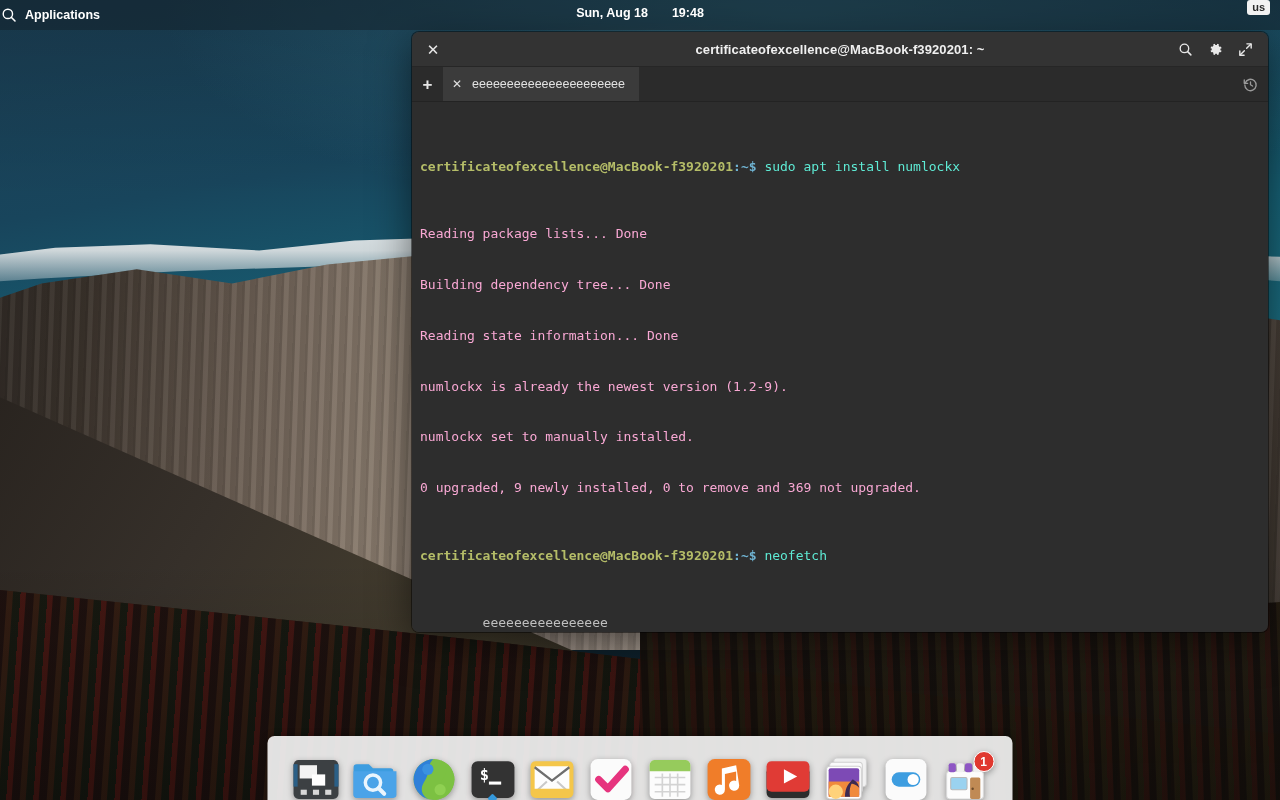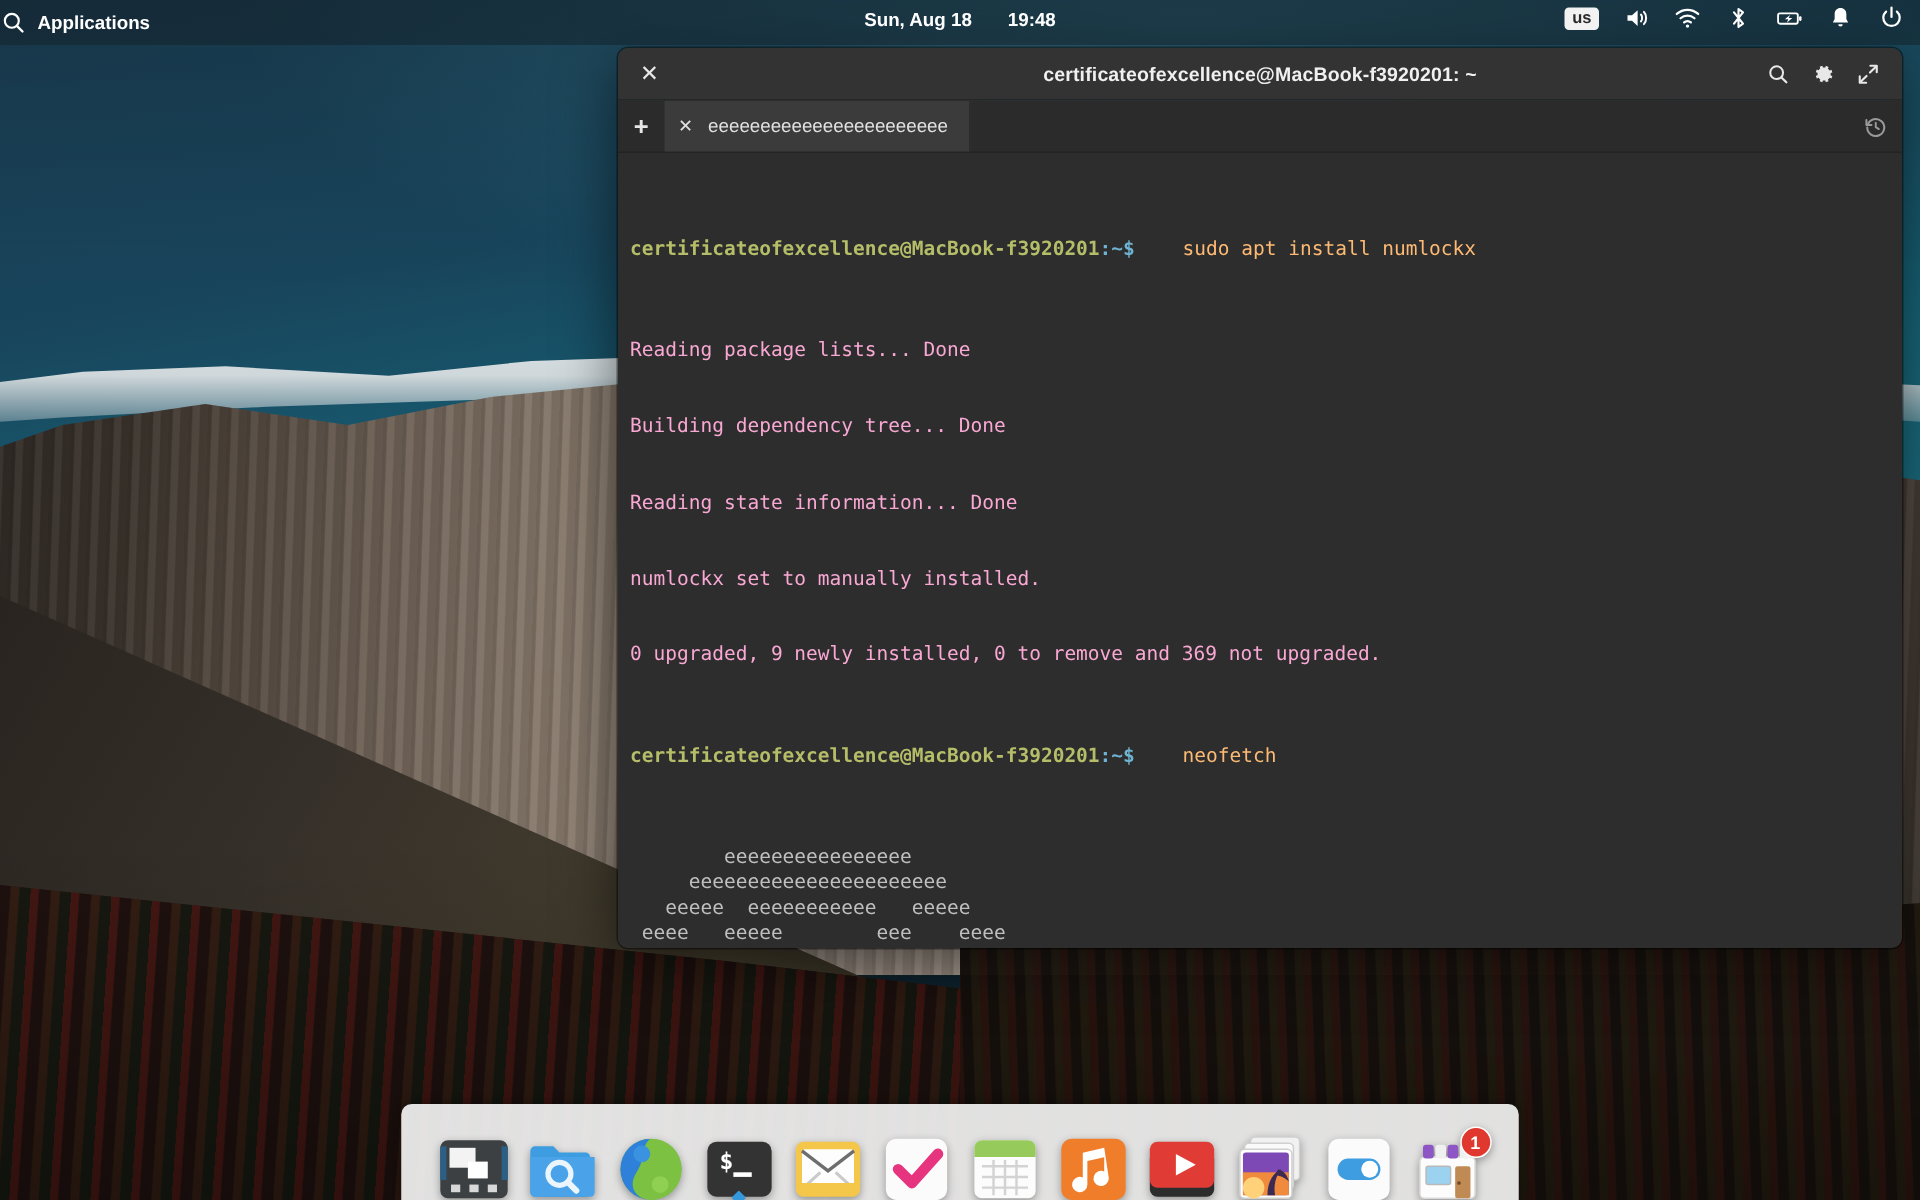--- a/index.html
+++ b/index.html
@@ -98,21 +98,21 @@
   }
   .panel-left { display: flex; align-items: center; gap: 7px; }
   .panel-center {
     position: absolute; left: 0; right: 0; top: 0; height: 26px;
     display: flex; align-items: center; justify-content: center; gap: 24px;
     pointer-events: none;
   }
   .panel-center > * { pointer-events: auto; }
   .panel-right {
     position: absolute; right: 10px; top: 0; height: 24px;
-    display: flex; align-items: center; gap: 16px;
+    display: flex; align-items: center; gap: 16px; flex-direction: column;
   }
   .kbd-ind {
     background: #f2f2f2; color: #2a2a2a; font-size: 11px; font-weight: bold;
     border-radius: 3px; padding: 2px 5px; line-height: 1;
   }
   .pico { width: 18px; height: 18px; display: block; }
 
   
   #terminal {
     position: absolute; left: 412px; top: 32px; width: 856px; height: 600px;
@@ -165,21 +165,21 @@
   .tab-history svg { width: 17px; height: 17px; display: block; }
 
   .term-body {
     flex: 1; background: #2d2d2d; padding: 6px 10px 0 8px;
     font-family: "DejaVu Sans Mono", "Liberation Mono", monospace;
     font-size: 13px; line-height: 16.9px; color: #cfcfcf;
     overflow: hidden; white-space: pre;
   }
   .prompt-user { color: #b5bd68; font-weight: bold; }
   .prompt-path { color: #6fb3d2; font-weight: bold; }
-  .cmd { color: #fdba74; margin-left: 24px; }
+  .cmd { color: #5eead4; }
   .out { color: #f9a8d4; }
 
   .fetch { display: flex; }
   .ascii {
     color: #bfbfbf; white-space: pre; font-size: 13px; line-height: 16.9px;
     letter-spacing: 0px;
   }
   .info { margin-left: 18px; }
 
   
@@ -299,39 +299,40 @@
           <line x1="19.4" y1="4.6" x2="13.6" y2="10.4" stroke="#e8e8e8" stroke-width="2" stroke-linecap="round"></line>
           <line x1="4.6" y1="19.4" x2="10.4" y2="13.6" stroke="#e8e8e8" stroke-width="2" stroke-linecap="round"></line>
         </svg>
       </div>
     </div>
 
     <div class="tabbar">
       <div class="tab-new">+</div>
       <div class="tab">
         <span class="tab-close">✕</span>
-        <span class="tab-label">eeeeeeeeeeeeeeeeeeeeeee</span>
+        <span class="tab-label">eeeeeeeeeeeeeeeeeeeeee</span>
       </div>
       <div class="tab-spacer"></div>
       <div class="tab-history">
         <svg viewBox="0 0 24 24">
           <path d="M4.4 10.2A8 8 0 1 1 4 12.6" fill="none" stroke="#9a9a9a" stroke-width="1.9" stroke-linecap="round"></path>
           <path d="M3.2 5.6v4.8h4.8" fill="none" stroke="#9a9a9a" stroke-width="1.9" stroke-linecap="round" stroke-linejoin="round"></path>
           <path d="M12 8.2v4.2l2.9 1.8" fill="none" stroke="#9a9a9a" stroke-width="1.8" stroke-linecap="round" stroke-linejoin="round"></path>
         </svg>
       </div>
     </div>
 
     <div class="term-body">
 
       <div><span class="prompt-user">certificateofexcellence@MacBook-f3920201</span><span class="prompt-path">:~$</span><span class="cmd"> sudo apt install numlockx</span></div>
 
       <div class="out">Reading package lists... Done</div>
       <div class="out">Building dependency tree... Done</div>
       <div class="out">Reading state information... Done</div>
+      <div class="out">numlockx is already the newest version (1.2-9).</div>
       <div class="out">numlockx set to manually installed.</div>
       <div class="out">0 upgraded, 9 newly installed, 0 to remove and 369 not upgraded.</div>
 
       <div><span class="prompt-user">certificateofexcellence@MacBook-f3920201</span><span class="prompt-path">:~$</span><span class="cmd"> neofetch</span></div>
 
       <div class="fetch">
         <div class="ascii">        eeeeeeeeeeeeeeee
      eeeeeeeeeeeeeeeeeeeeee
    eeeee  eeeeeeeeeee   eeeee
  eeee   eeeee        eee    eeee

